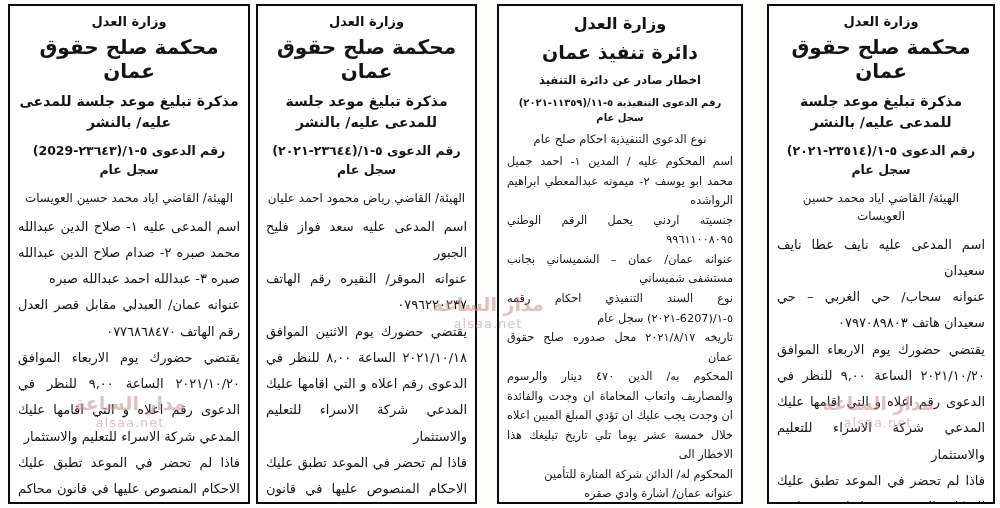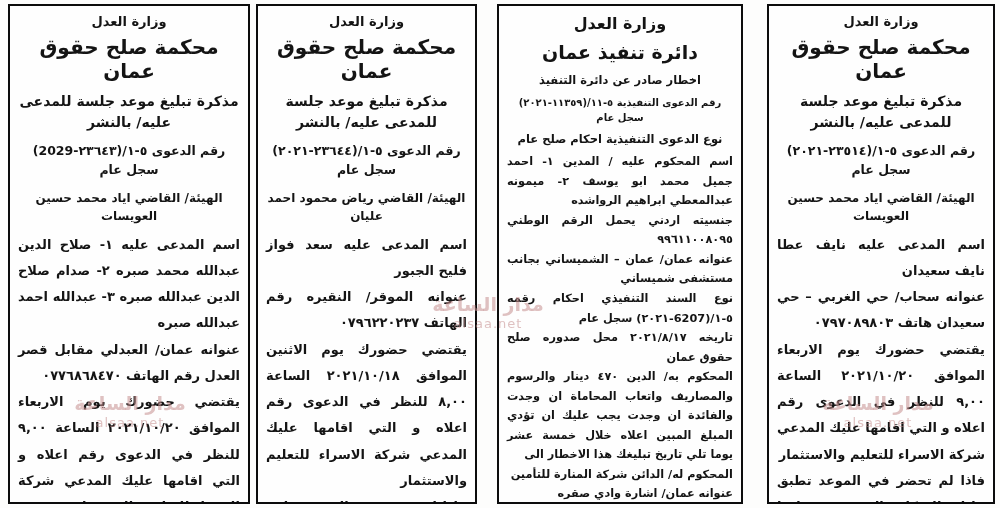--- a/index.html
+++ b/index.html
@@ -31,28 +31,27 @@
   .court{
     text-align:center;font-weight:bold;font-size:20px;margin:0 0 8px 0;line-height:1.2;
   }
   .subtitle{
     text-align:center;font-weight:bold;font-size:14px;margin:0 0 9px 0;line-height:1.5;
   }
   .case-line{
     text-align:center;font-weight:bold;font-size:12.5px;margin:0 0 9px 0;line-height:1.5;
   }
   .extra-line{
-    text-align:center;font-weight:bold;font-size:12px;margin:0 0 7px 0;line-height:1.5;
+    text-align:center;font-weight:normal;font-size:12px;margin:0 0 7px 0;line-height:1.5;
   }
   .body p{
     margin:0;
     font-size:13px;
     line-height:2.02;
     text-align:justify;
-    font-weight:bold;
   }
   .notice-b .ministry{font-size:16px;margin-bottom:8px;}
   .notice-b .court{font-size:19px;}
   .notice-b .subtitle{font-size:11.5px;margin-bottom:6px;}
   .notice-b .case-line{font-size:10px;margin-bottom:6px;}
   .notice-b .extra-line{font-size:11.5px;margin-bottom:4px;}
   .notice-b .body p{font-size:11.3px;line-height:1.73;}
   .watermark{
     position:absolute;
     color:rgba(196,142,142,0.55);

